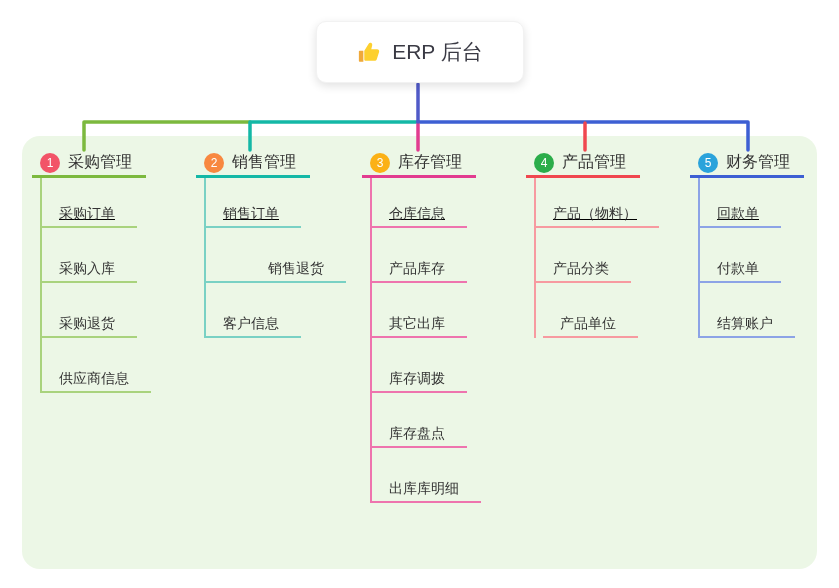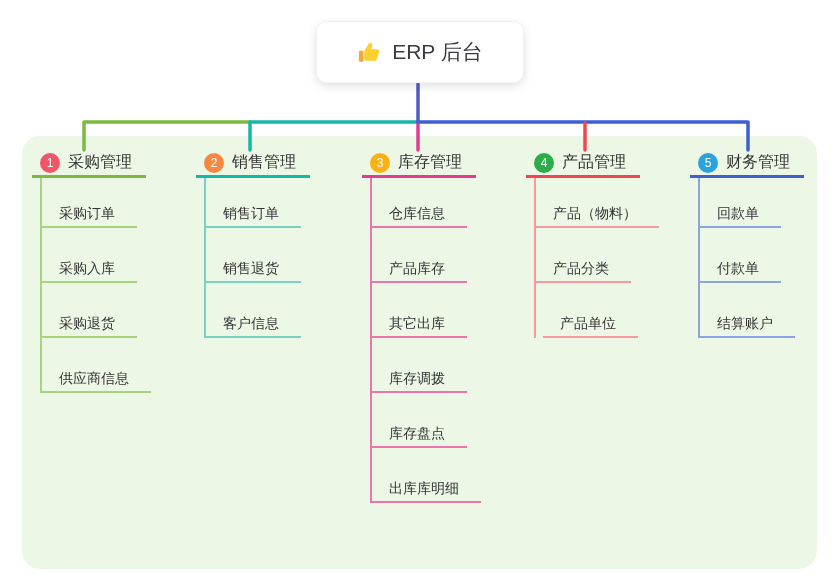--- a/index.html
+++ b/index.html
@@ -31,21 +31,21 @@
     width:20px;height:20px;border-radius:50%;margin-left:8px;flex:0 0 auto;
     display:flex;align-items:center;justify-content:center;
     color:#ffffff;font-size:12px;line-height:1;
   }
   .branch-label{margin-left:8px;font-size:16px;color:#333333;white-space:nowrap;}
   .children{margin-left:8px;border-left:2px solid #ccc;width:max-content;}
   .item{
     height:55px;box-sizing:border-box;display:flex;align-items:flex-end;
     border-bottom:2px solid #ccc;width:max-content;
   }
-  .item:first-child{height:50px;}
+  .item:first-child{height:50px;text-decoration:underline;}
   .item .t{
     padding:0 22px 4px 17px;font-size:14px;color:#333333;
     white-space:nowrap;line-height:1.2;
   }
 </style>
 </head>
 <body>
 
 <div class="stage">
 
@@ -93,21 +93,21 @@
 
   <div class="branch" style="left:196px;">
     <div class="branch-header" style="border-bottom-color: rgb(20, 184, 166);">
       <span class="badge" style="background-color: rgb(248, 136, 64);">2</span>
       <span class="branch-label">销售管理</span>
     </div>
     <div class="children" style="border-left-color: rgb(121, 209, 196);">
       <div class="item" style="border-bottom-color: rgb(121, 209, 196);">
         <span class="t">销售订单</span>
       </div>
-      <div class="item" style="border-bottom-color: rgb(121, 209, 196);">
+      <div class="item" style="border-bottom-color: rgb(121, 209, 196); padding-left: 45px;">
         <span class="t">销售退货</span>
       </div>
       <div class="item" style="border-bottom-color: rgb(121, 209, 196);">
         <span class="t">客户信息</span>
       </div>
     </div>
   </div>
 
   <div class="branch" style="left:362px;">
     <div class="branch-header" style="border-bottom-color: rgb(226, 60, 144);">

